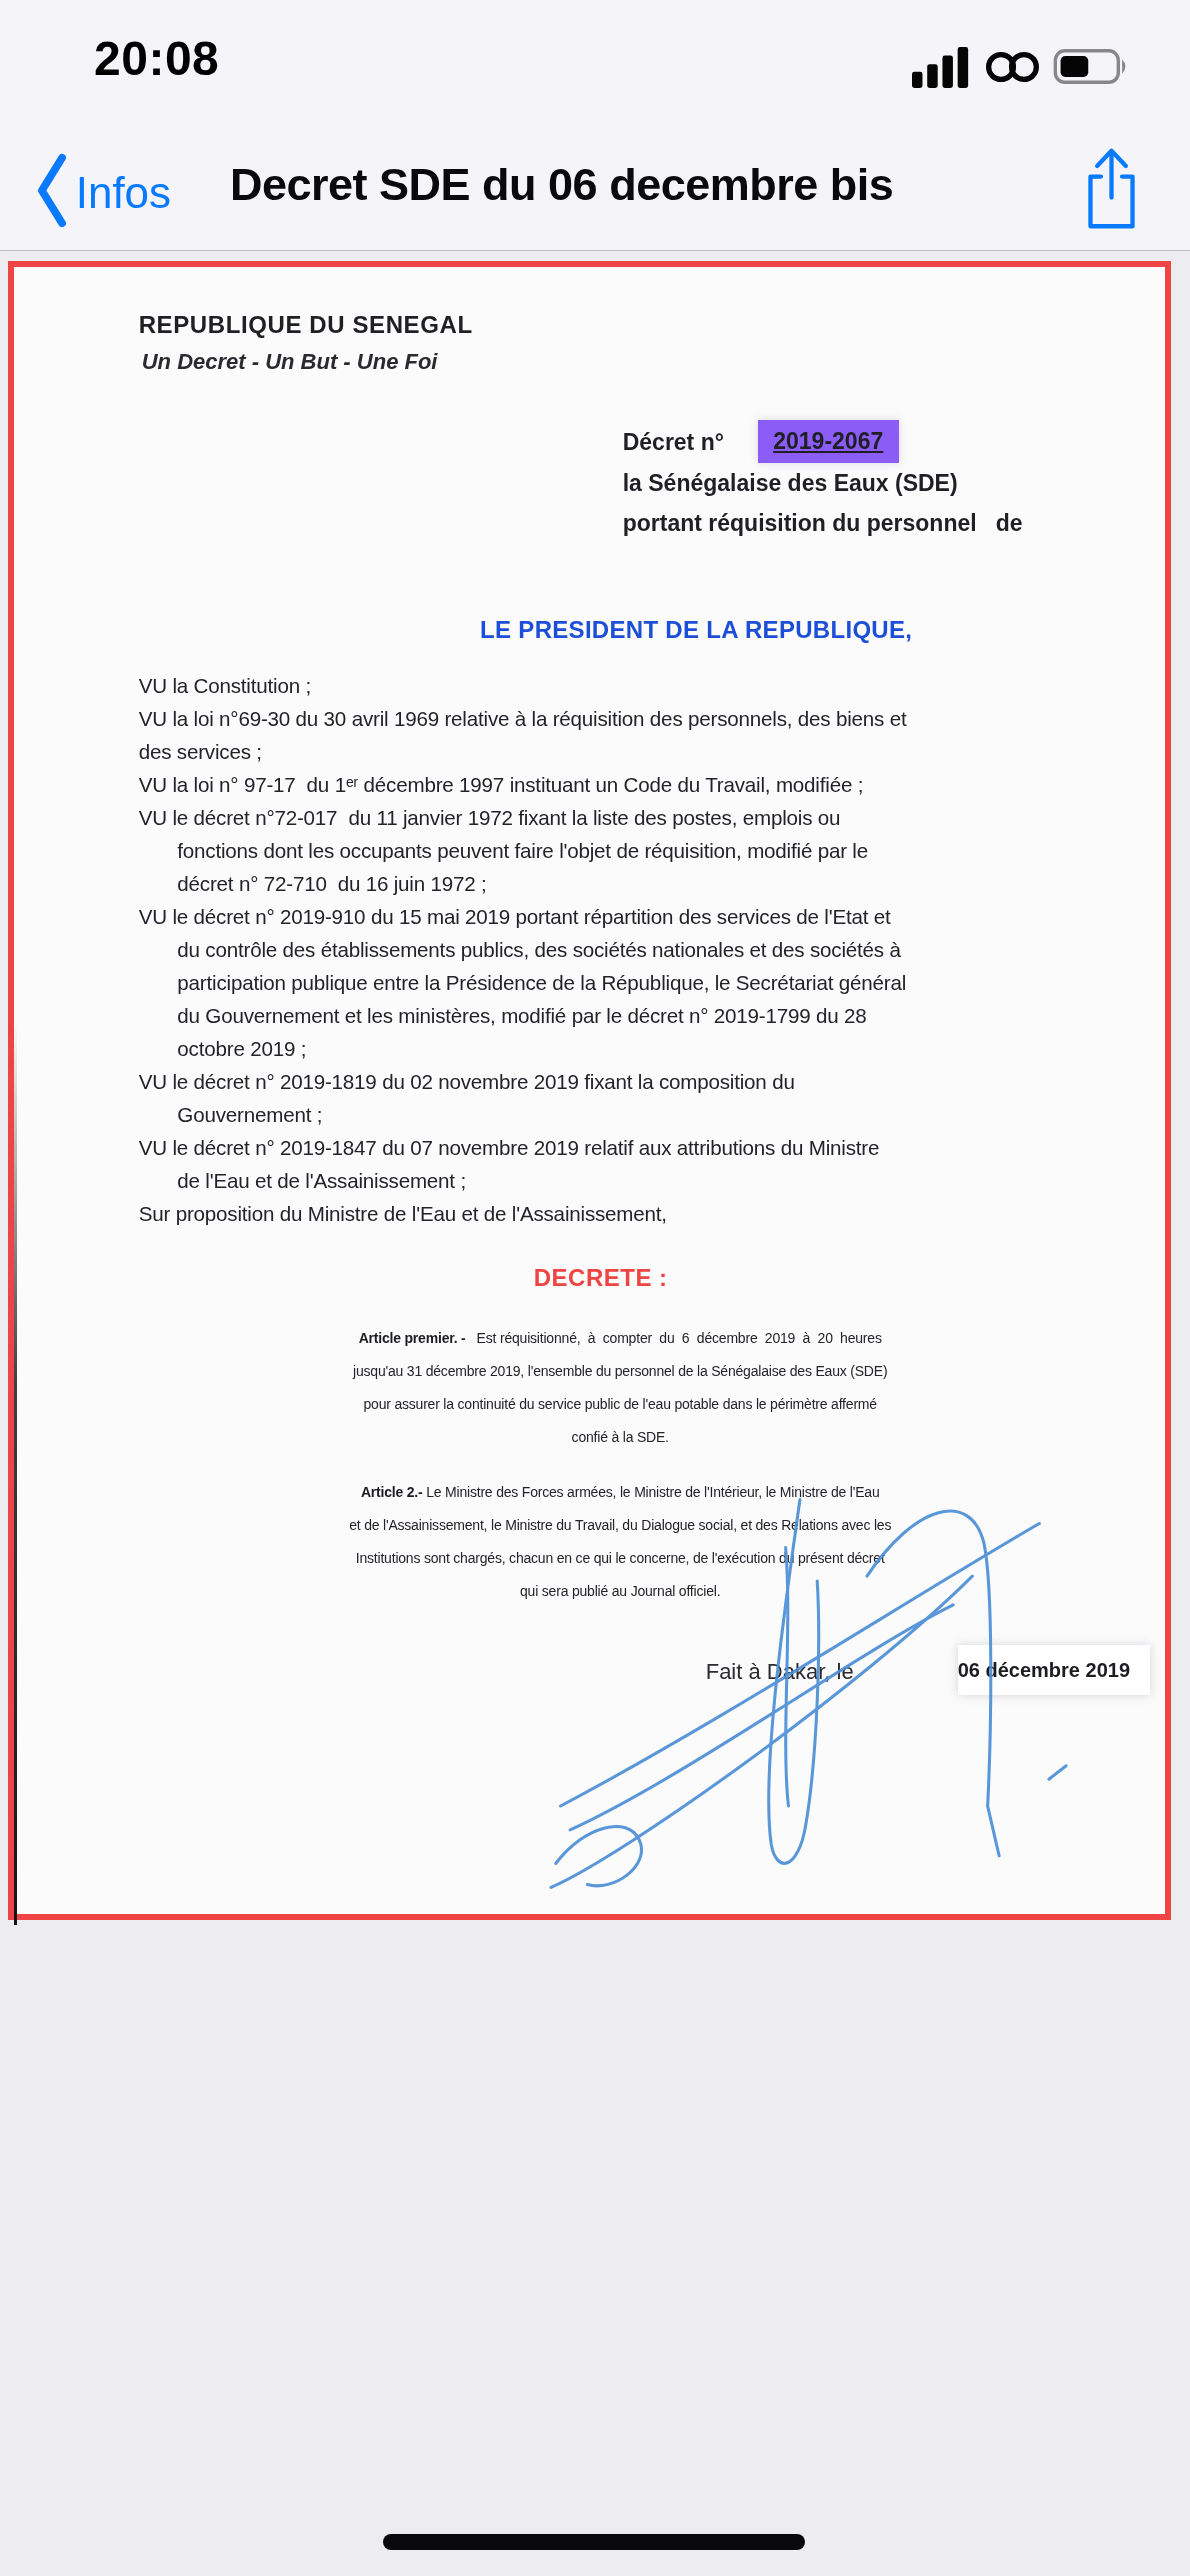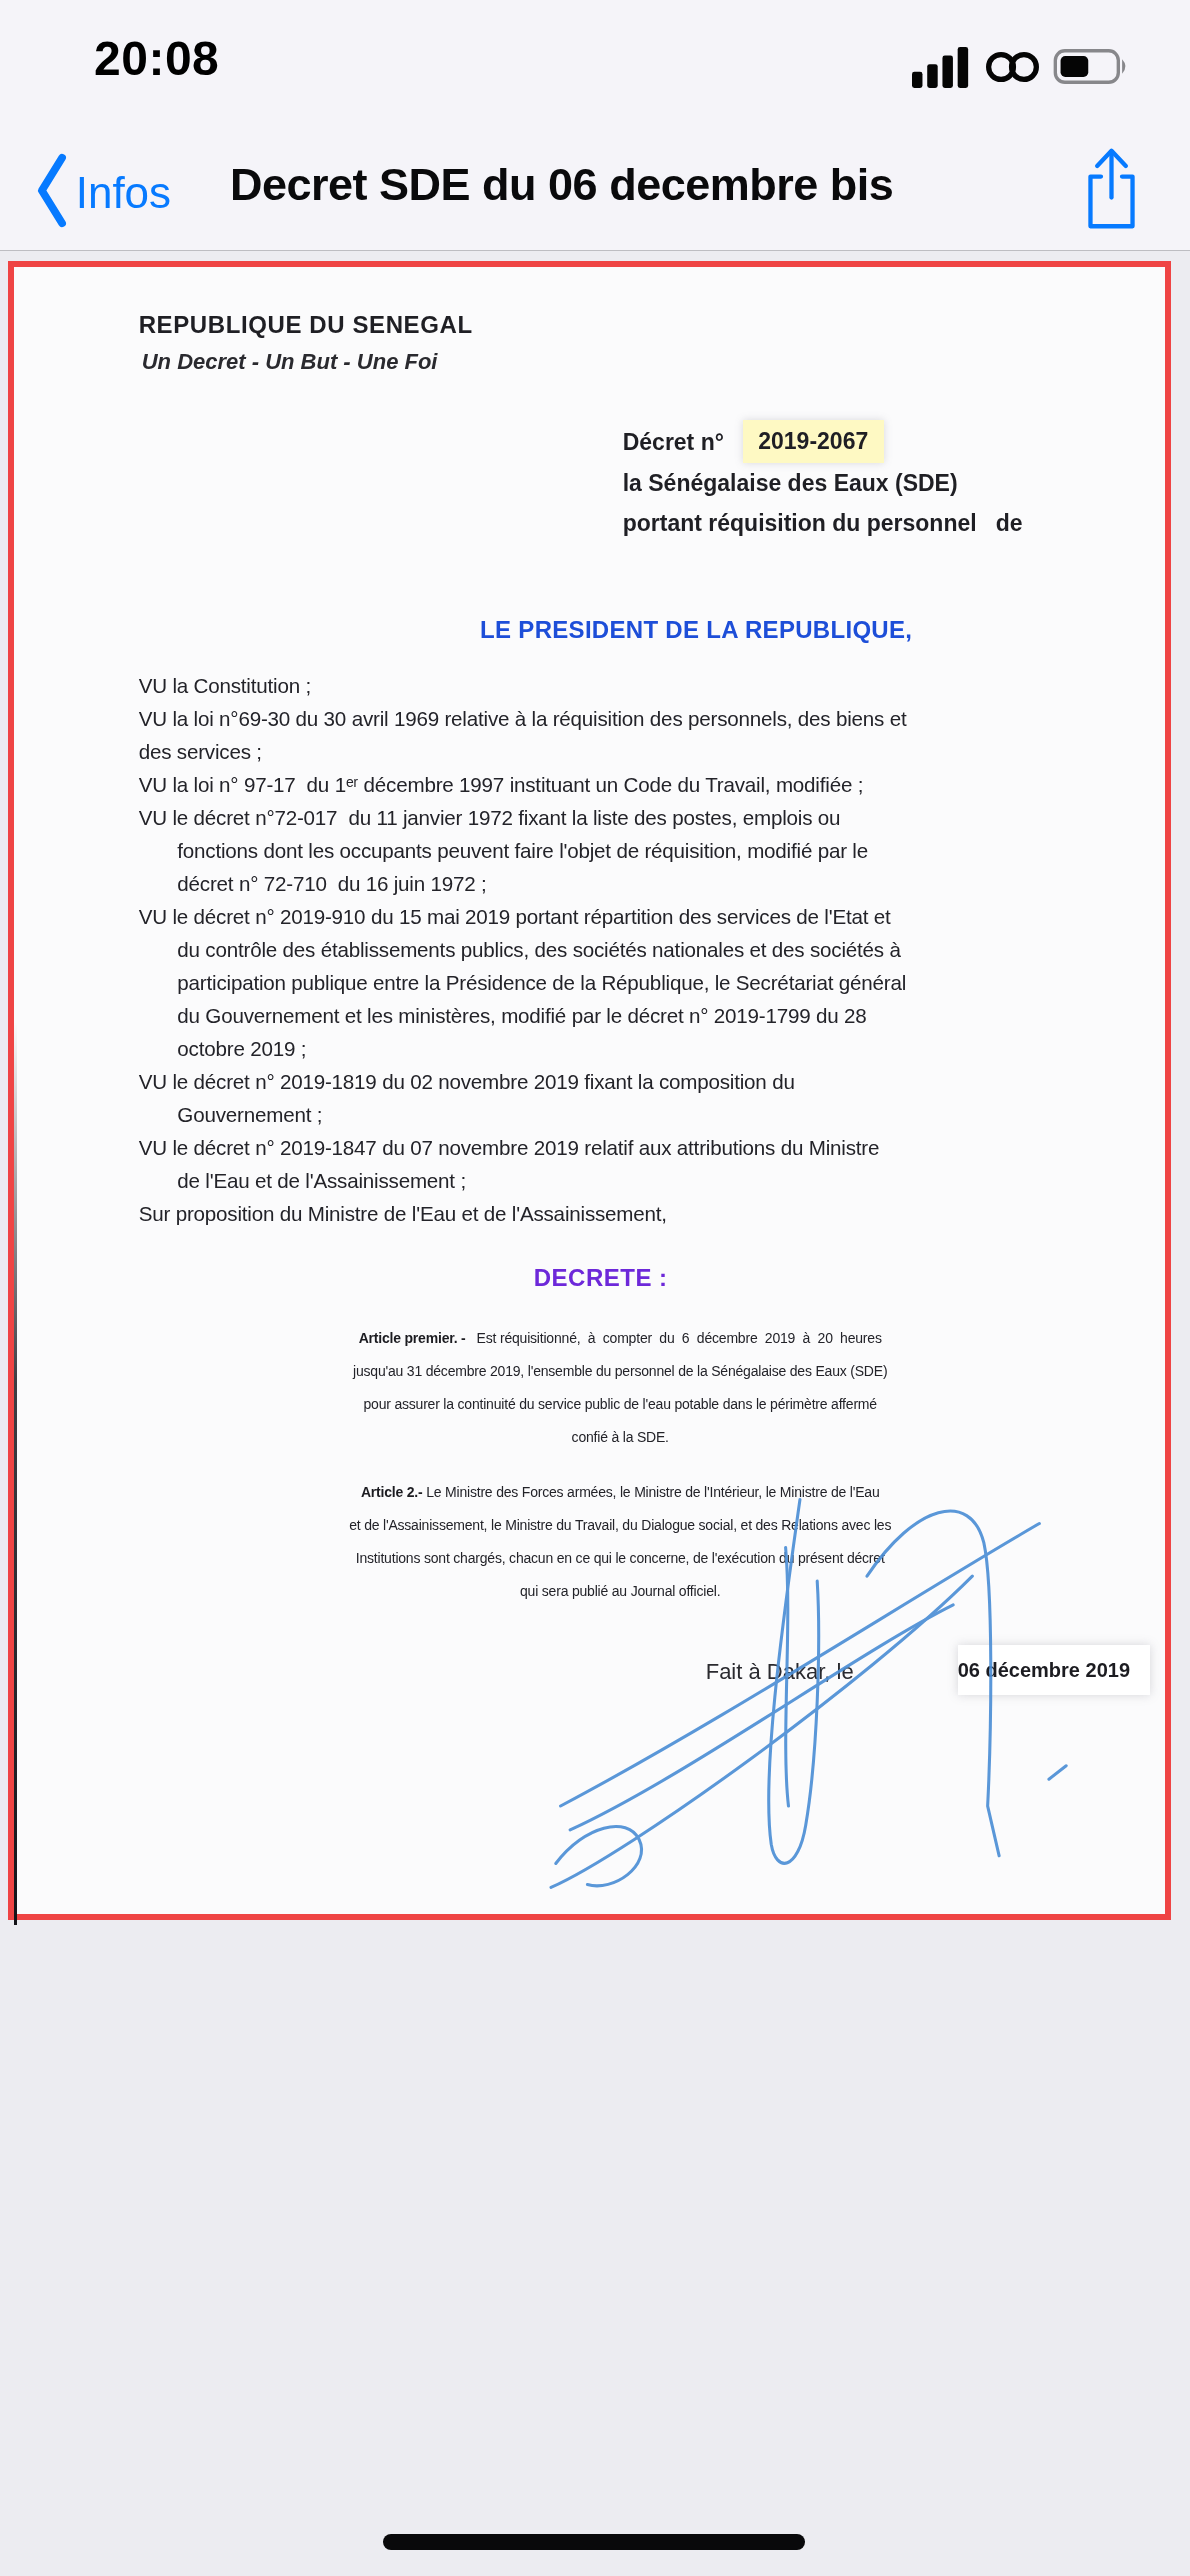--- a/index.html
+++ b/index.html
@@ -25,32 +25,32 @@
           background:#fbfbfc; border:6px solid #ef4444; box-sizing:border-box; }
 
   .doc-country { position:absolute; left:125px; top:44px; font-size:24px; font-weight:700;
                  letter-spacing:0.6px; color:#1f1f24; }
   .doc-motto { position:absolute; left:128px; top:82px; font-size:22px; font-weight:700;
                font-style:italic; color:#2a2a2f; }
 
   .decree { position:absolute; left:609px; top:153px; font-weight:700; font-size:23px;
             line-height:40px; color:#1f1f24; }
   .decree-row { display:flex; align-items:center; }
-  .stamp { display:inline-block; background:#fef9c3; box-shadow:0 0 7.7px rgba(120,120,130,.25);
-           padding:1px 15.3px 2.9px; margin-left:19px; }
+  .stamp { display:inline-block; background:#8b5cf6; box-shadow:0 0 7.7px rgba(120,120,130,.25);
+           padding:1px 15.3px 2.9px; margin-left:34px;text-decoration:underline; }
   .decree-line { white-space:pre-wrap; }
 
   .president { position:absolute; left:326px; top:349px; width:713px; text-align:center;
                font-weight:700; font-size:24px; letter-spacing:0.3px; color:#1d4ed8; }
 
   .visas { position:absolute; left:125px; top:402px; width:987px; font-size:20.6px;
            line-height:33px; white-space:pre-wrap; color:#232329; letter-spacing:-0.2px; }
 
   .decrete { position:absolute; left:240px; top:997px; width:694px; text-align:center;
-             font-weight:700; font-size:24px; letter-spacing:0.5px; color:#6d28d9; }
+             font-weight:700; font-size:24px; letter-spacing:0.5px; color:#ef4444; }
 
   .article { position:absolute; left:113px; width:987px; font-size:14px; line-height:33px;
              white-space:pre-wrap; color:#232329; letter-spacing:-0.2px;text-align:center; }
   .article-1 { top:1055px; }
   .article-2 { top:1209px; }
   .article b { font-weight:700; color:#1c1c21; }
 
   .fait-line { position:absolute; left:692px; top:1392px; font-size:22px; color:#2a2a2f; }
   .date-stamp { position:absolute; left:944px; top:1378px; width:192px; height:50px;
                 background:#ffffff; box-shadow:0 0 9.6px rgba(120,120,130,.28);

